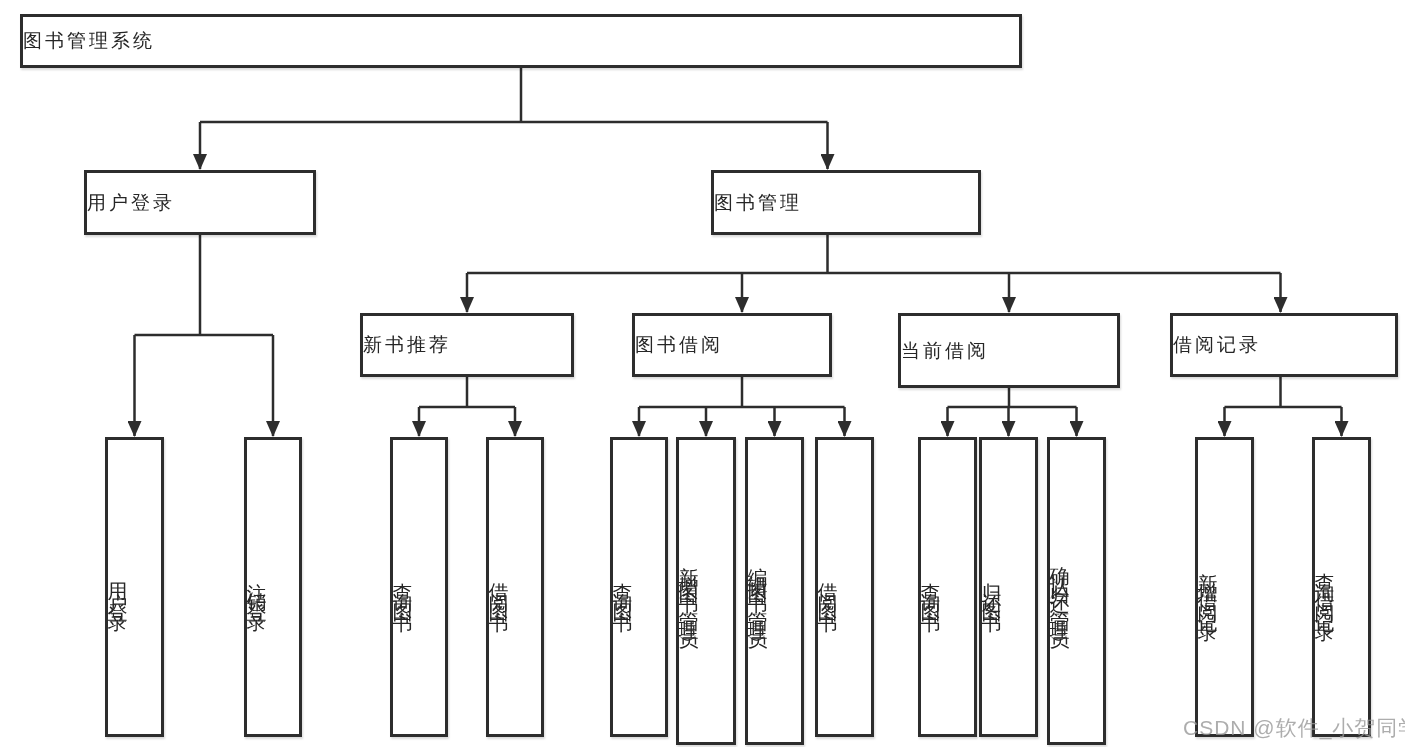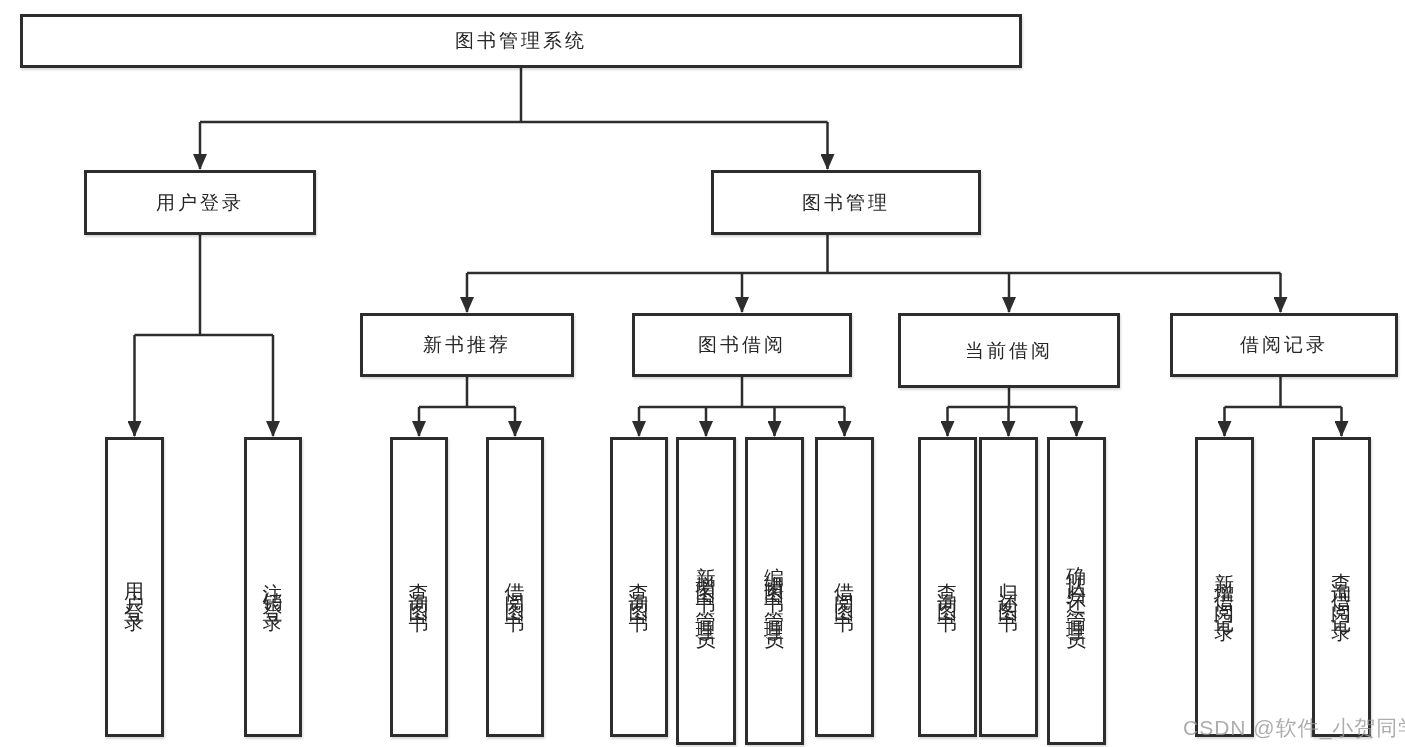--- a/index.html
+++ b/index.html
@@ -6,21 +6,21 @@
   body{
     width:1405px;height:747px;position:relative;overflow:hidden;
     background:#ffffff;
     font-family:"Liberation Sans",sans-serif;
     color:#262626;
   }
   #connectors{position:absolute;left:0;top:0;z-index:0;}
   .node{
     position:absolute;z-index:1;box-sizing:border-box;
     background:#ffffff;border:3px solid #2d2d2d;
-    display:flex;align-items:center;justify-content:center;
+    display:flex;align-items:center;
     box-shadow:1px 2px 2px rgba(0,0,0,0.15);
   }
   .hbox .label{
     font-size:19px;letter-spacing:3px;white-space:nowrap;
     color:#262626;
   }
   .vbox .label{
     writing-mode:vertical-rl;text-orientation:mixed;
     font-size:20px;letter-spacing:10px;line-height:1.0;
     white-space:nowrap;color:#262626;
@@ -86,21 +86,21 @@
 <div class="node hbox" style="left:84px;top:170px;width:232px;height:65px;">
   <span class="label">用户登录</span>
 </div>
 <div class="node hbox" style="left:711px;top:170px;width:270px;height:65px;">
   <span class="label">图书管理</span>
 </div>
 
 <div class="node hbox" style="left:360px;top:313px;width:214px;height:64px;">
   <span class="label">新书推荐</span>
 </div>
-<div class="node hbox" style="left:632px;top:313px;width:220px;height:64px;">
+<div class="node hbox" style="left:632px;top:313px;width:200px;height:64px;">
   <span class="label">图书借阅</span>
 </div>
 <div class="node hbox" style="left:898px;top:313px;width:222px;height:75px;">
   <span class="label">当前借阅</span>
 </div>
 <div class="node hbox" style="left:1170px;top:313px;width:228px;height:64px;">
   <span class="label">借阅记录</span>
 </div>
 
 <div class="node vbox" style="left:105px;top:437px;width:59px;height:300px;">

